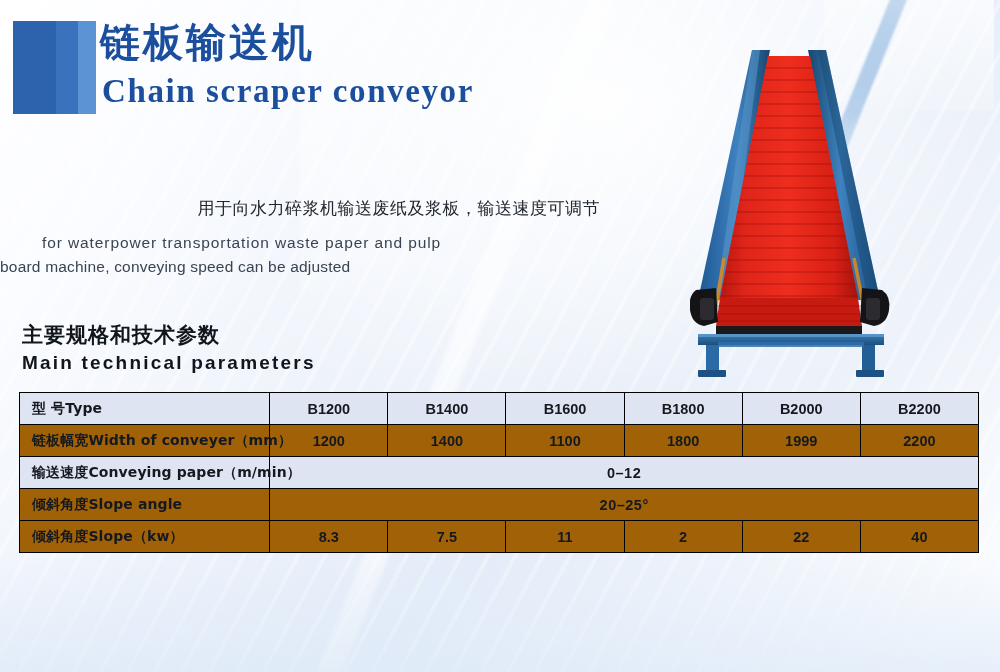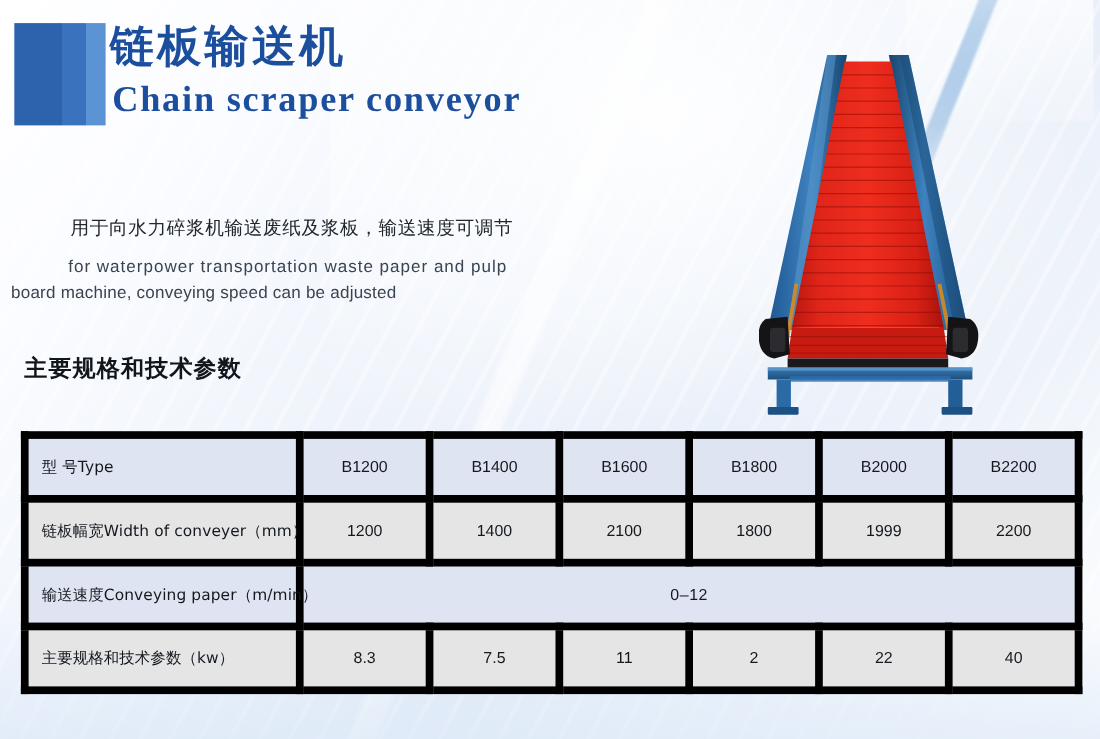--- a/index.html
+++ b/index.html
@@ -87,28 +87,29 @@
     white-space: nowrap;
   }
 
   
   #desc { position: absolute; left: 0; top: 196px; width: 600px; }
   #desc-cn {
     font-family: "DejaVu Sans", "Liberation Sans", sans-serif;
     font-size: 17px; color: #20272e; letter-spacing: .5px;
     padding-left: 64px; line-height: 1.5;
     white-space: nowrap;
+    text-align: right;
   }
   #desc-en1, #desc-en2 {
     font-family: "Liberation Sans", "DejaVu Sans", sans-serif;
     font-size: 15.5px; color: #3a4450; letter-spacing: .9px;
     line-height: 1.55; white-space: nowrap;
   }
-  #desc-en1 { padding-left: 62px; margin-top: 9px; }
-  #desc-en2 { padding-left: 10px; letter-spacing: .2px; }
+  #desc-en1 { padding-left: 42px; margin-top: 9px; }
+  #desc-en2 { letter-spacing: .2px; }
 
   
   #section-head { position: absolute; left: 22px; top: 322px; }
   #section-cn {
     font-family: "DejaVu Sans", "Liberation Sans", sans-serif;
     font-size: 21px; font-weight: bold; color: #10161c; letter-spacing: 1px;
     line-height: 1.25; white-space: nowrap;
   }
   #section-en {
     font-family: "Liberation Sans", "DejaVu Sans", sans-serif;
@@ -119,39 +120,40 @@
 
   
   #spec-table {
     position: absolute; left: 19px; top: 392px;
     width: 960px;
     border-collapse: collapse;
     table-layout: fixed;
     background: #ffffff;
   }
   #spec-table td {
-    border: 7px solid #000000;
-    height: 58px;
+    border: 1px solid #000000;
+    height: 32px;
     font-size: 14.5px;
     color: #14191f;
     padding: 0 6px;
     text-align: center;
     vertical-align: middle;
     white-space: nowrap;
+    font-weight: bold;
   }
   #spec-table td.label {
     text-align: left;
     padding-left: 12px;
     font-family: "DejaVu Sans", "Liberation Sans", sans-serif;
     font-size: 14px;
     letter-spacing: .1px;
     width: 250px;
   }
   #spec-table tr.shaded td { background: #dfe4f2; }
-  #spec-table tr.plain  td { background: #e5e5e5; }
+  #spec-table tr.plain  td { background: #a16207; }
   #spec-table td.merged { letter-spacing: .5px; }
 
   
   #photo {
     position: absolute; left: 690px; top: 8px;
     width: 300px; height: 370px;
     pointer-events: none;
   }
 </style>
 </head>
@@ -172,20 +174,21 @@
   </div>
 
   <div id="desc">
     <div id="desc-cn">用于向水力碎浆机输送废纸及浆板，输送速度可调节</div>
     <div id="desc-en1">for waterpower transportation waste paper and pulp</div>
     <div id="desc-en2">board machine, conveying speed can be adjusted</div>
   </div>
 
   <div id="section-head">
     <div id="section-cn">主要规格和技术参数</div>
+    <div id="section-en">Main  technical  parameters</div>
   </div>
 
   <svg id="photo" viewBox="0 0 300 370">
     <defs>
       <linearGradient id="beltGrad" x1="0" y1="0" x2="1" y2="0">
         <stop offset="0%" stop-color="#b9170f"></stop>
         <stop offset="18%" stop-color="#e0251a"></stop>
         <stop offset="50%" stop-color="#ee2d1d"></stop>
         <stop offset="82%" stop-color="#d82015"></stop>
         <stop offset="100%" stop-color="#a8130c"></stop>
@@ -279,31 +282,35 @@
         <td>B1400</td>
         <td>B1600</td>
         <td>B1800</td>
         <td>B2000</td>
         <td>B2200</td>
       </tr>
       <tr class="plain">
         <td class="label">链板幅宽Width of conveyer（mm）</td>
         <td>1200</td>
         <td>1400</td>
-        <td>2100</td>
+        <td>1100</td>
         <td>1800</td>
         <td>1999</td>
         <td>2200</td>
       </tr>
       <tr class="shaded">
         <td class="label">输送速度Conveying paper（m/min）</td>
         <td class="merged" colspan="6">0–12</td>
       </tr>
       <tr class="plain">
-        <td class="label">主要规格和技术参数（kw）</td>
+        <td class="label">倾斜角度Slope angle</td>
+        <td class="merged" colspan="6">20–25°</td>
+      </tr>
+      <tr class="plain">
+        <td class="label">倾斜角度Slope（kw）</td>
         <td>8.3</td>
         <td>7.5</td>
         <td>11</td>
         <td>2</td>
         <td>22</td>
         <td>40</td>
       </tr>
     </tbody>
   </table>
 

